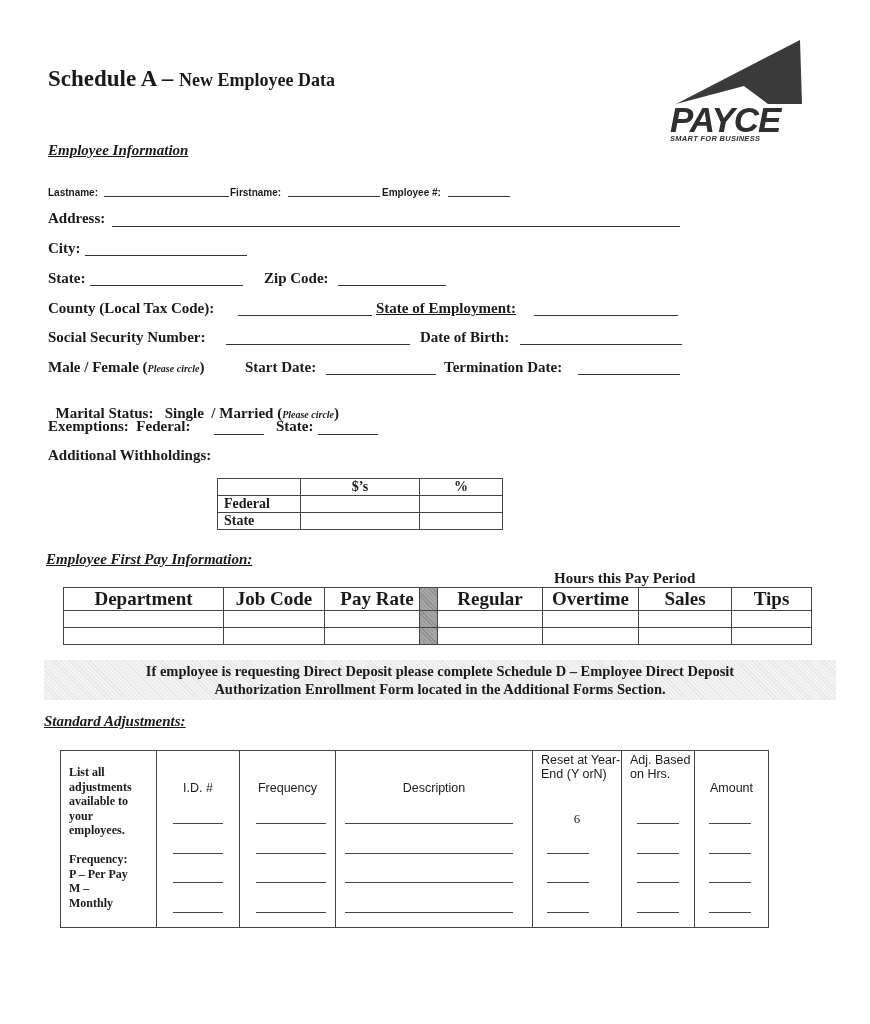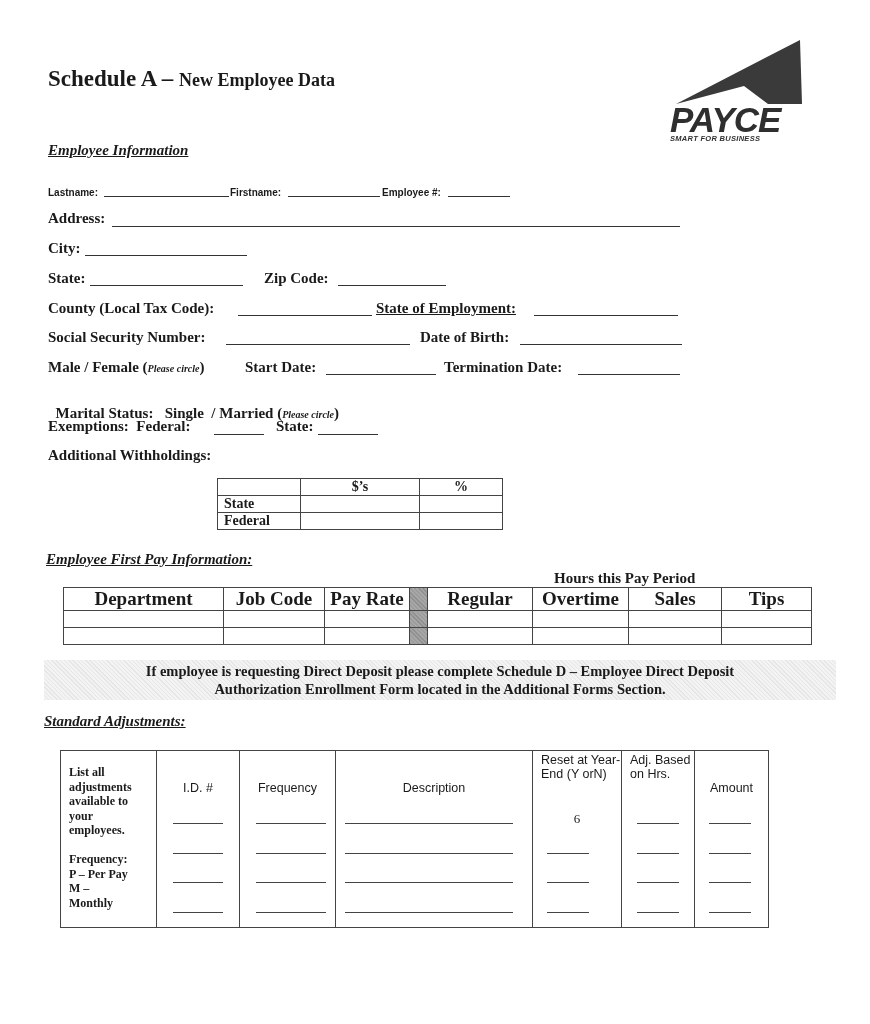--- a/index.html
+++ b/index.html
@@ -101,41 +101,41 @@
 <div class="abs lbl" style="left:48px;top:447px;font-family:Liberation Serif, serif;">Additional Withholdings:</div>
 
 <table class="wh" style="left:217px;top:478px;width:286px;">
   <tbody>
       <tr>
     <th style="width:82px;"></th>
     <th style="width:118px;">$’s</th>
     <th>%</th>
   </tr>
   <tr>
+    <td class="rowlbl">Federal</td>
+    <td></td>
+    <td></td>
+  </tr>
+  <tr>
     <td class="rowlbl">State</td>
-    <td></td>
-    <td></td>
-  </tr>
-  <tr>
-    <td class="rowlbl">Federal</td>
     <td></td>
     <td></td>
   </tr>
 </tbody>
   </table>
 
 <div class="abs section" style="left:46px;top:551px;">Employee First Pay Information:</div>
 <div class="abs lbl" style="left:554px;top:570px;">Hours this Pay Period</div>
 
 <table class="pay" style="left:63px;top:587px;width:749px;">
   <tbody>
       <tr>
     <th style="width:159px;">Department</th>
     <th style="width:100px;">Job Code</th>
-    <th style="width:84px;">Pay Rate</th>
+    <th style="width:84px;padding-left:10px;">Pay Rate</th>
     <th class="shade" style="width:17px;"></th>
     <th style="width:104px;">Regular</th>
     <th style="width:95px;">Overtime</th>
     <th style="width:92px;">Sales</th>
     <th>Tips</th>
   </tr>
   <tr>
     <td></td>
     <td></td>
     <td></td>

